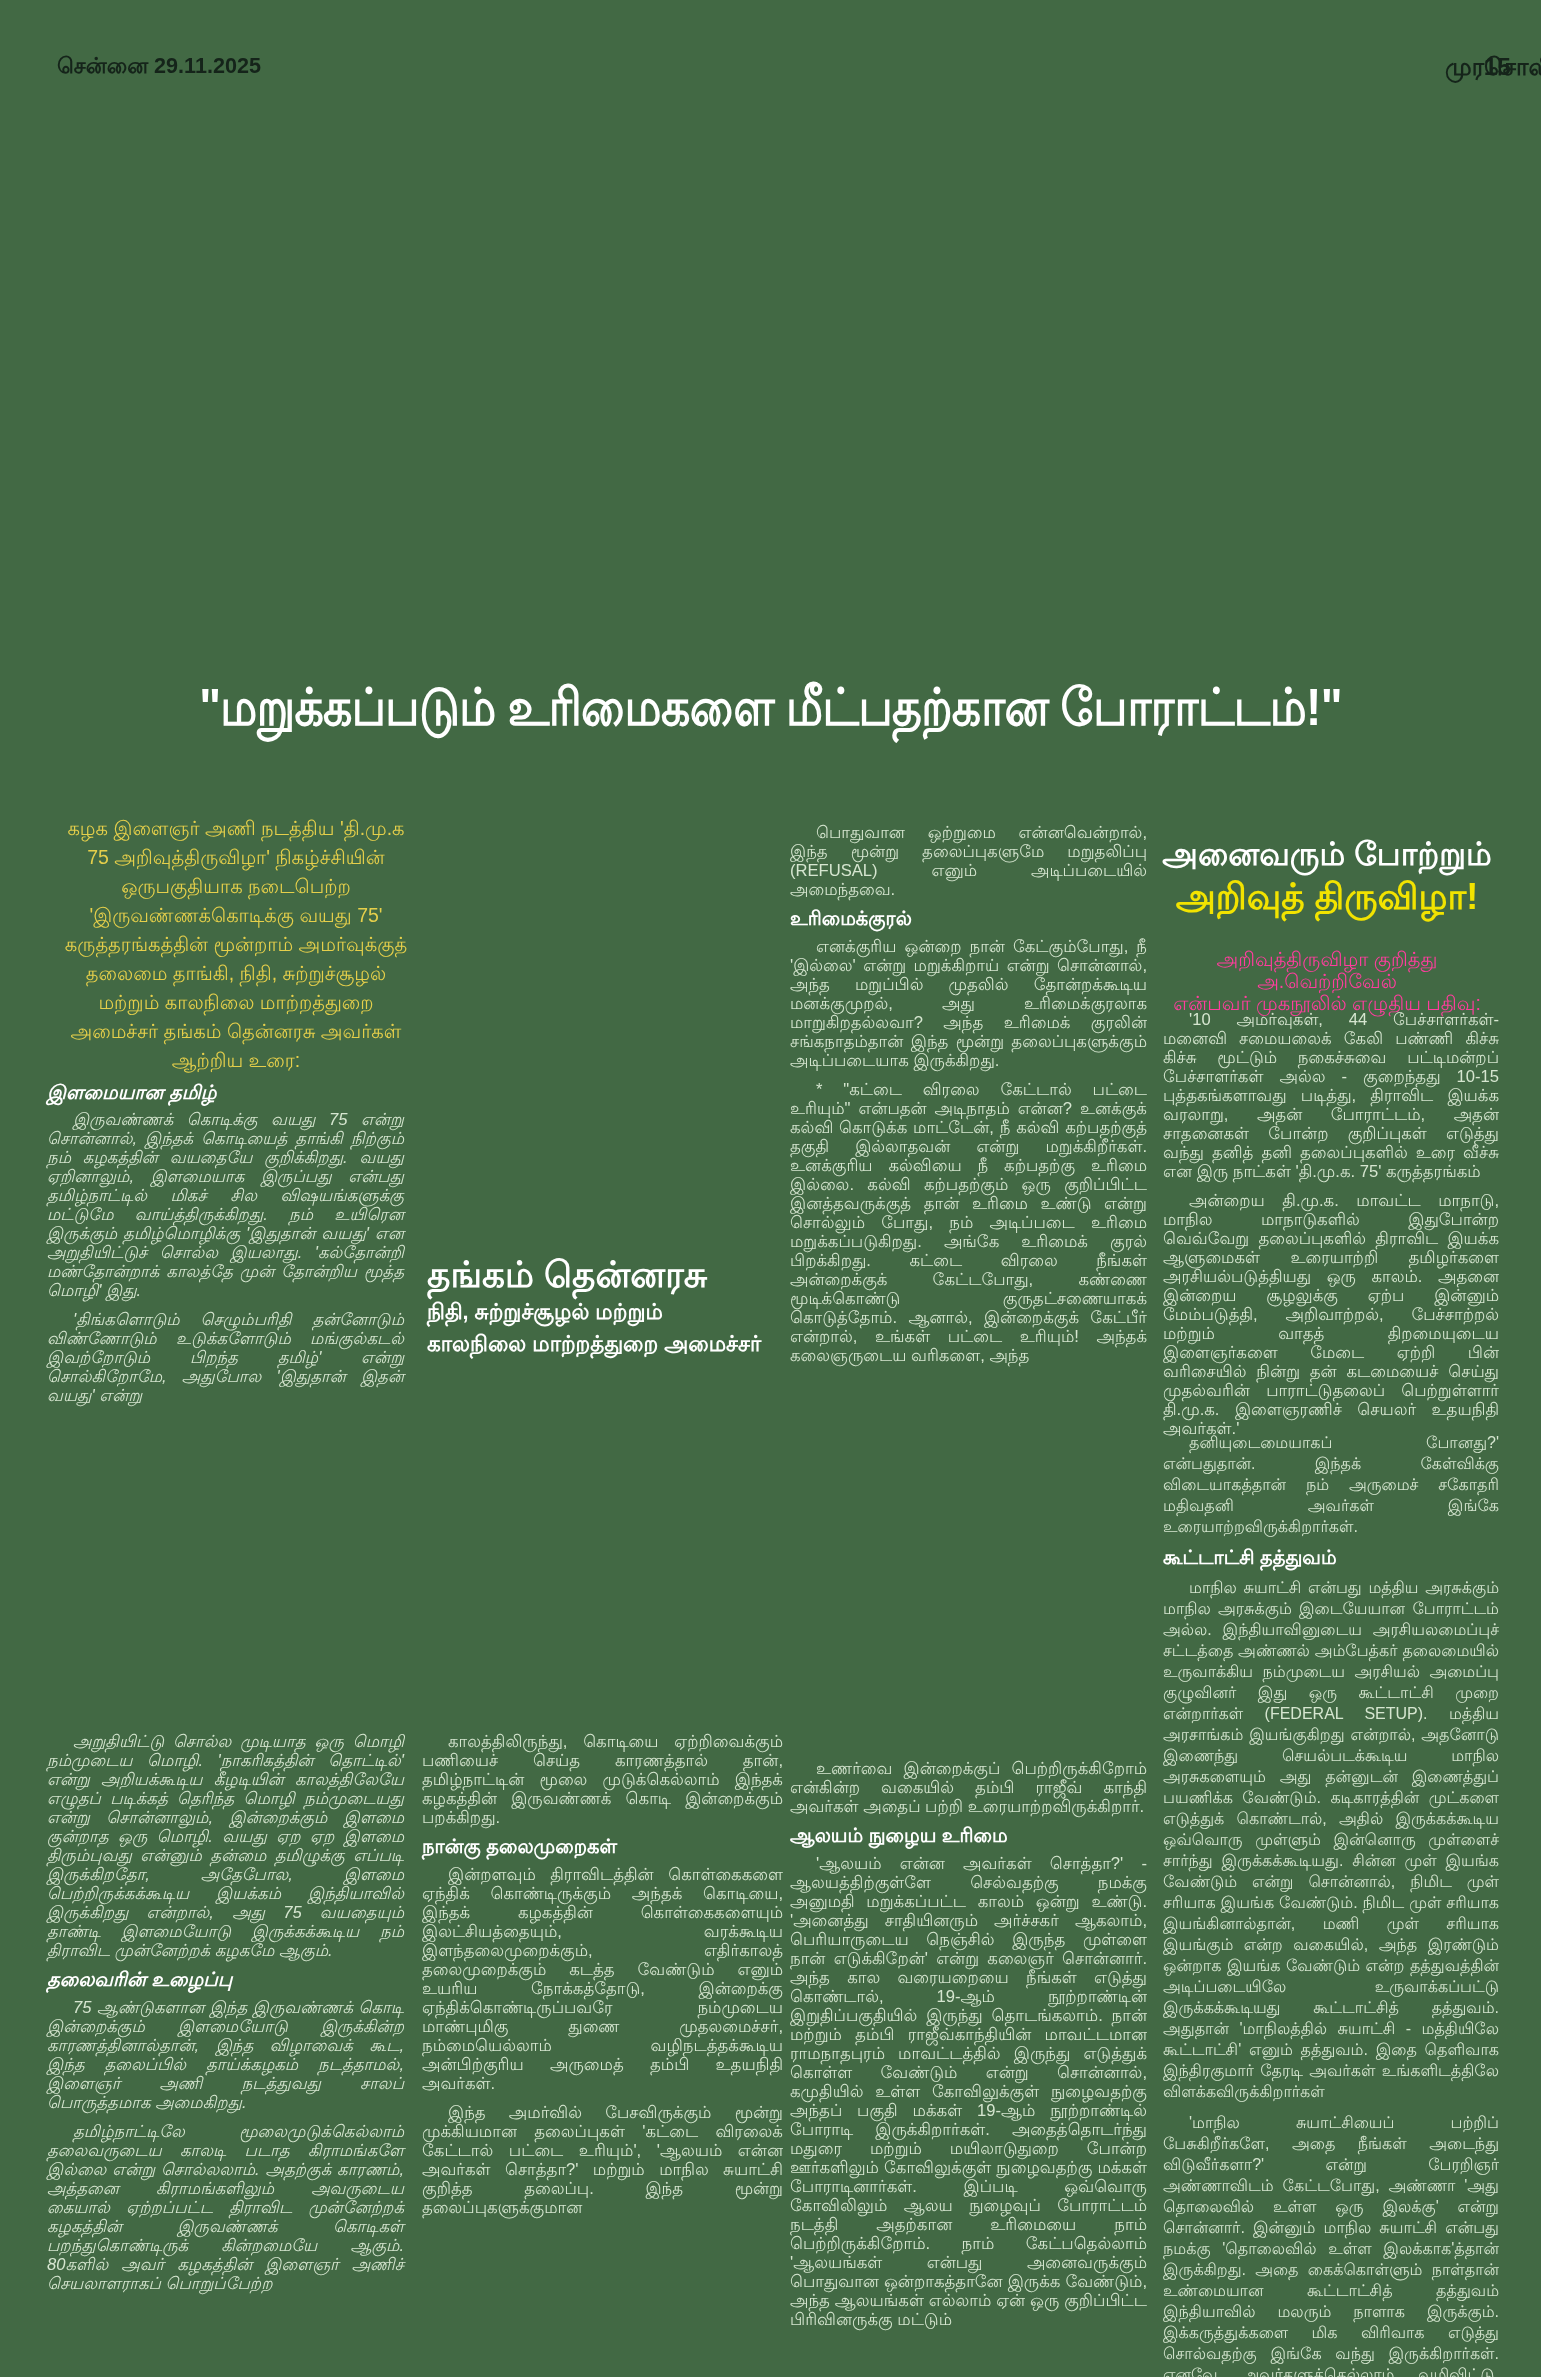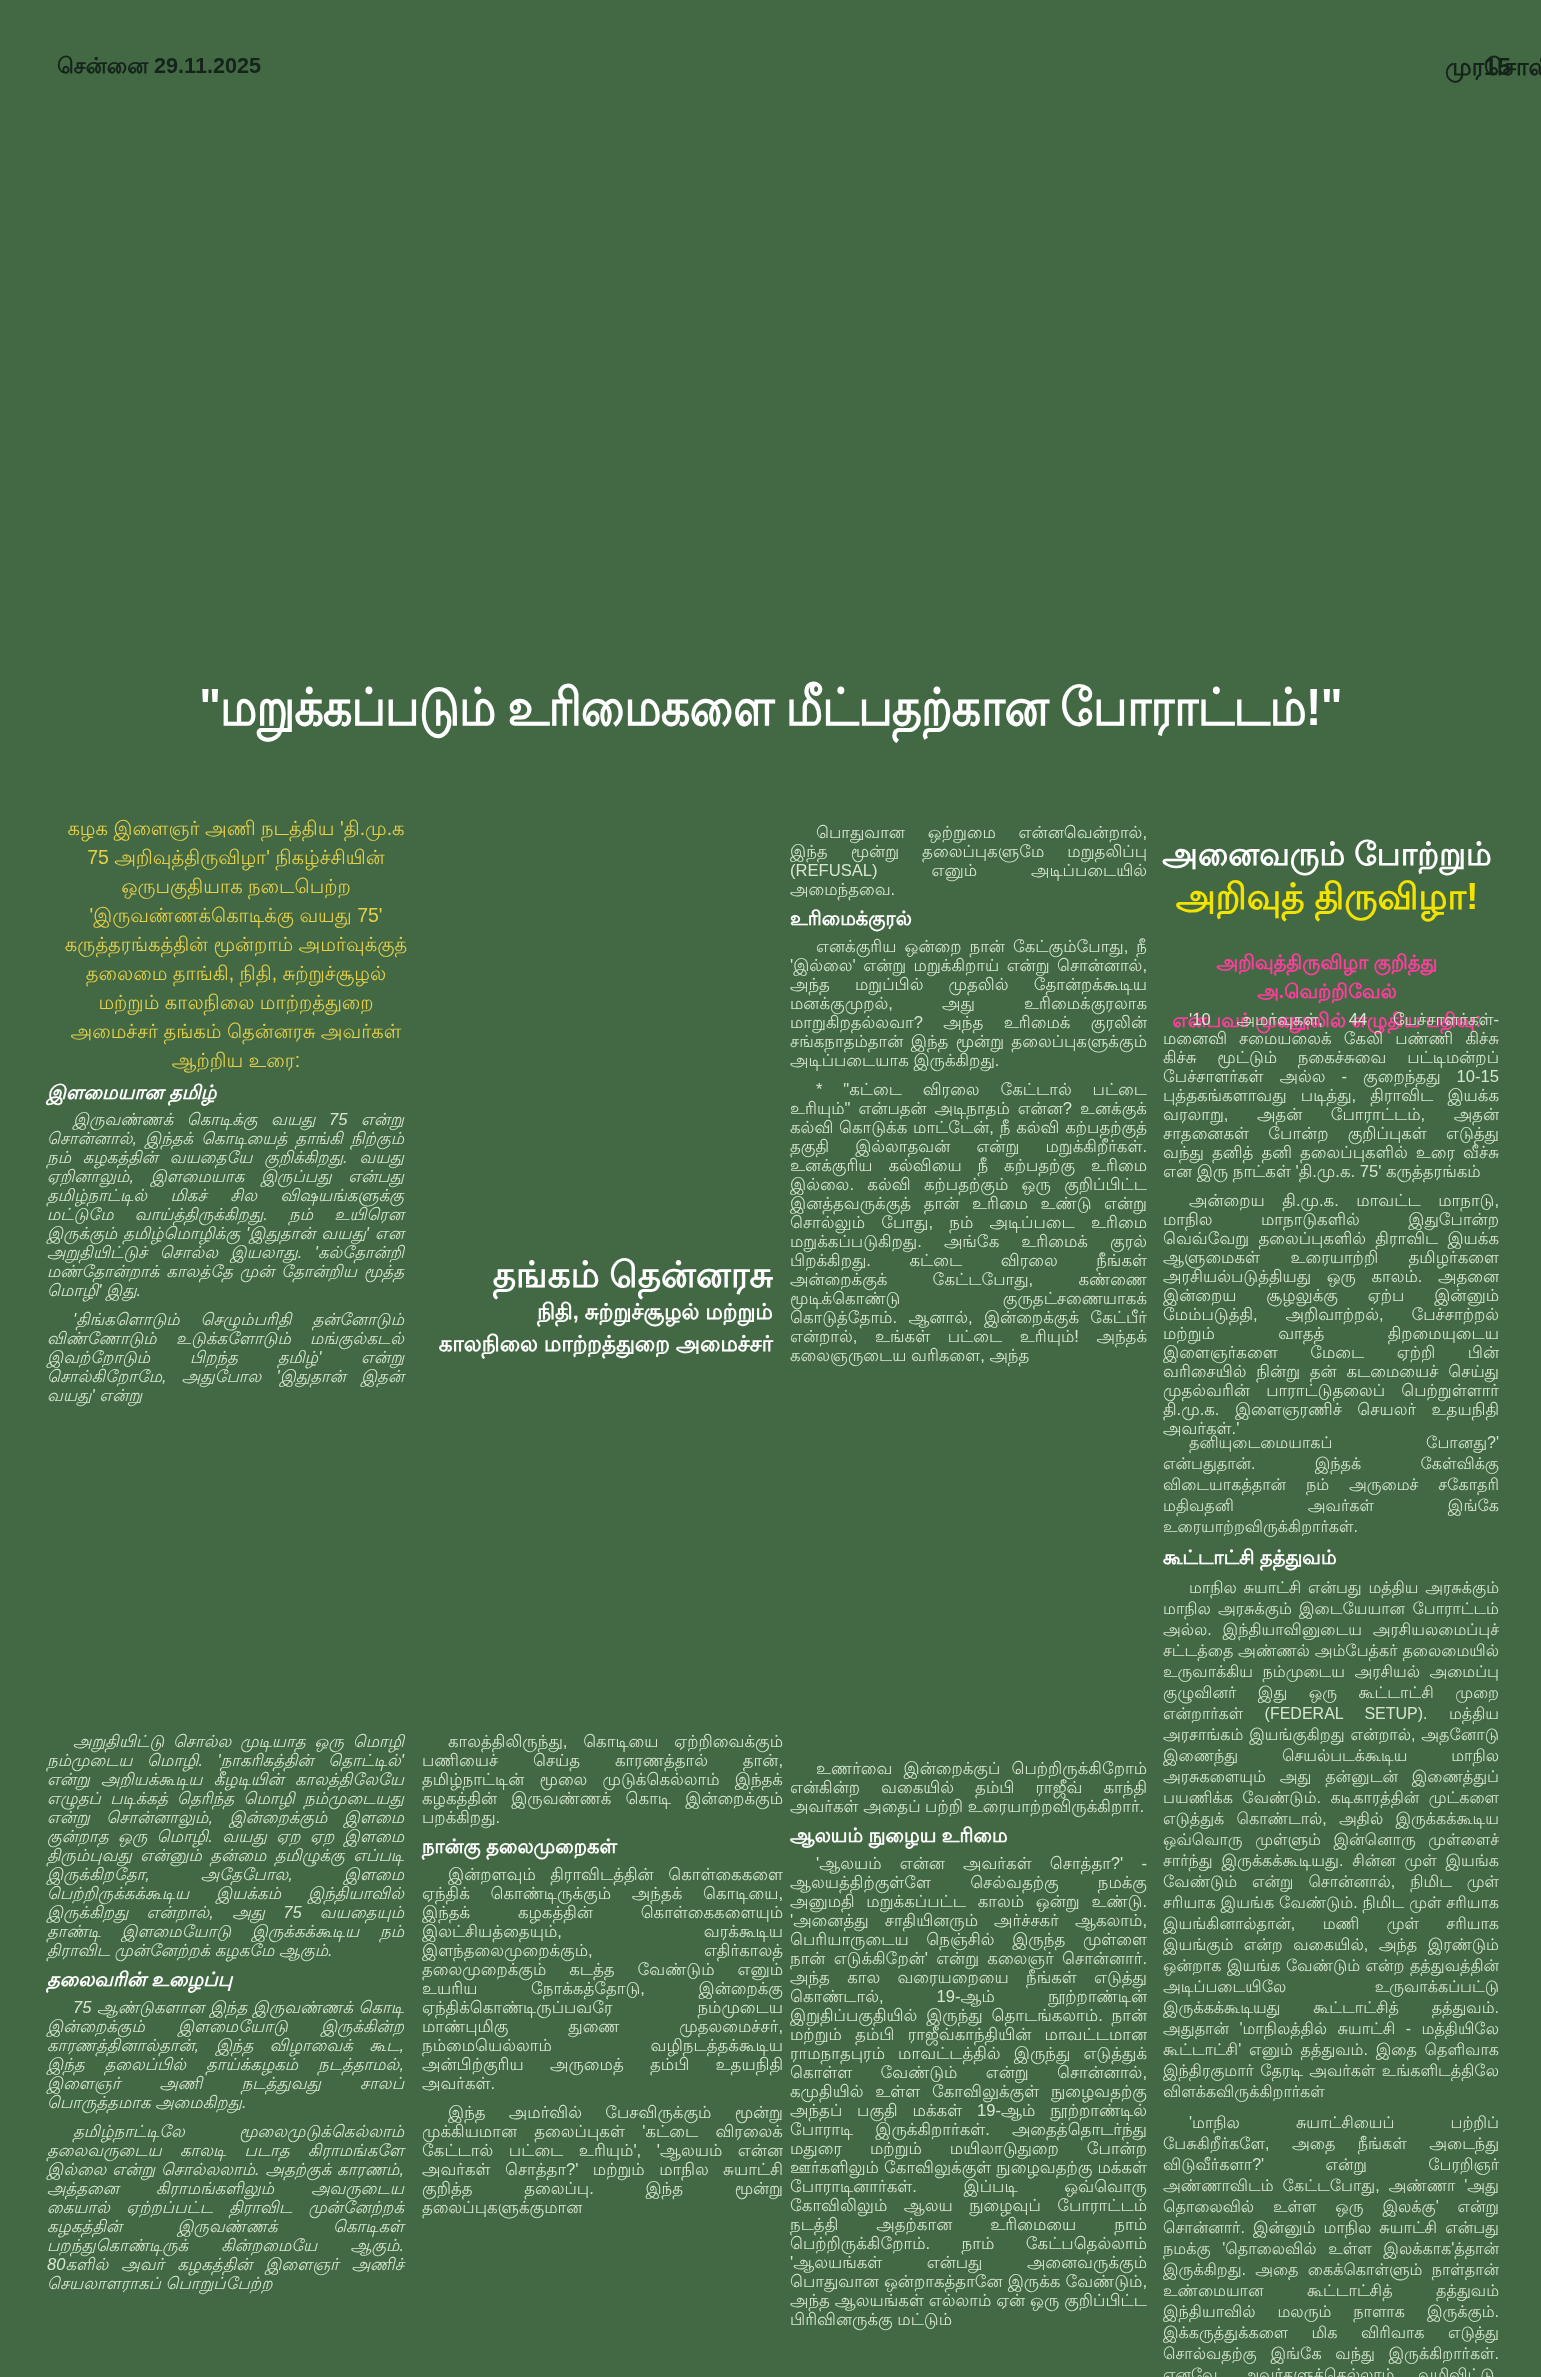--- a/index.html
+++ b/index.html
@@ -32,29 +32,29 @@
   .col p{margin:0 0 10px 0;text-align:justify;text-indent:26px;}
   .subhead{
     color:#ffffff;font-weight:bold;
     font-size:19.5px;margin:8.7px 0 8.7px 0;text-indent:0 !important;
   }
   .c1{left:47px;width:357px;font-style:italic;}
   .c2{left:422px;width:361px;}
   .c3{left:790px;width:357px;}
   .c4{left:1163px;width:336px;}
   .byline{
-    position:absolute;left:412px;top:1254px;width:361px;
-    text-align:right;color:#ffffff;
+    position:absolute;left:427px;top:1254px;width:361px;
+    text-align:left;color:#ffffff;
   }
   .byline .name{font-size:36px;font-weight:bold;line-height:42px;}
   .byline .t{font-size:21.6px;font-weight:bold;line-height:32px;}
   .feature{position:absolute;left:1154px;top:834px;width:346px;text-align:center;}
   .feature .f1{color:#ffffff;font-size:32px;font-weight:bold;line-height:40px;}
   .feature .f2{color:#f2e300;font-size:36px;font-weight:bold;line-height:45px;}
-  .feature .credit{color:#ff3d9e;font-size:19.5px;font-weight:bold;line-height:29px;margin-top:29px;}
+  .feature .credit{color:#ff3d9e;font-size:19.5px;font-weight:normal;line-height:22px;margin-top:29px;}
 </style>
 </head>
 <body>
 
 <div class="page">
 
   <div class="hdr">
     <span class="l">சென்னை 29.11.2025</span>
     <span class="c">முரசொலி</span>
     <span class="r">15</span>

